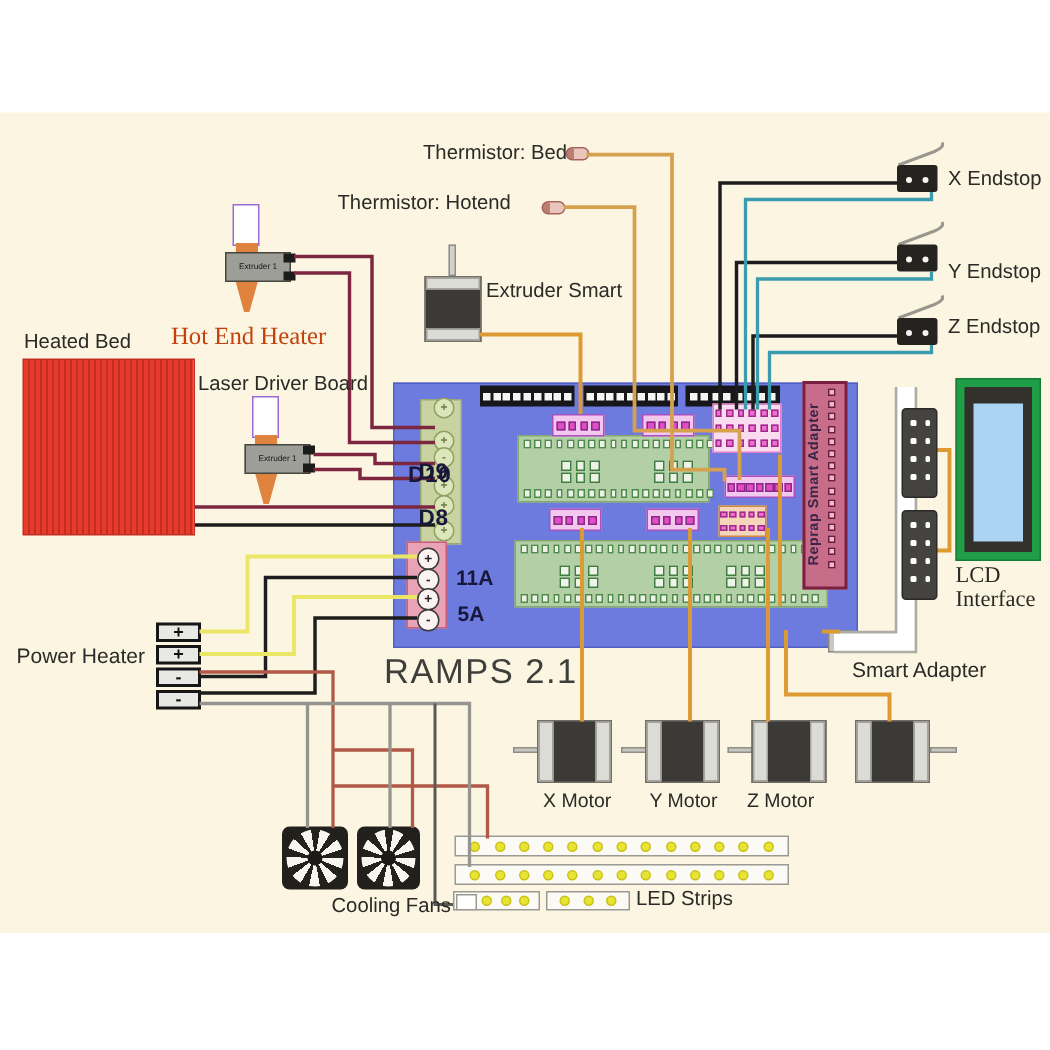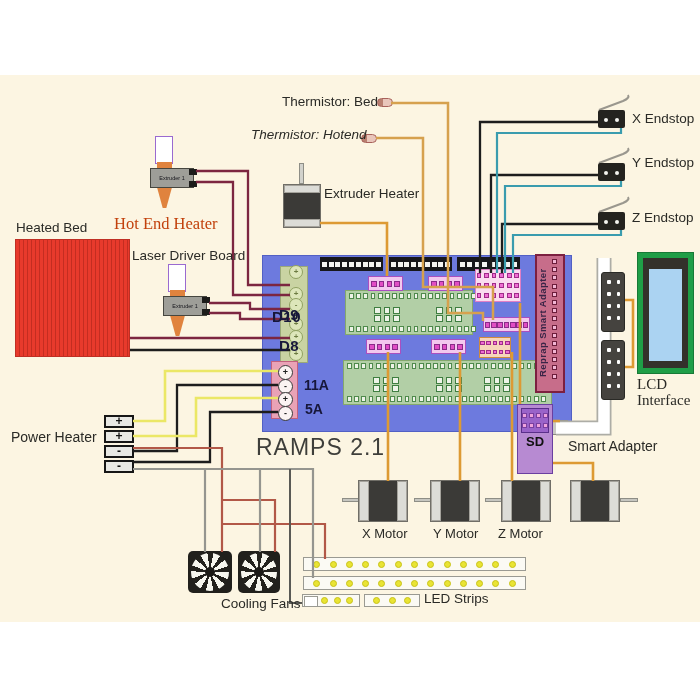--- a/index.html
+++ b/index.html
@@ -441,33 +441,20 @@
         <span></span>
         <span></span>
         <span></span>
         <span></span>
         <span></span>
       </div>
     <div class="strip-text">Reprap Smart Adapter</div>
   </div>
 
   <div class="abs plug"></div>
-  <div class="abs sd-block">
-    <div class="abs sd-hdr gridpins">
-        <span></span>
-        <span></span>
-        <span></span>
-        <span></span>
-        <span></span>
-        <span></span>
-        <span></span>
-        <span></span>
-      </div>
-    <div class="sd-lbl">SD</div>
-  </div>
   <div class="abs idc" style="left:601px;top:272px;">
     <div class="idc-dots">
         <span></span>
         <span></span>
         <span></span>
         <span></span>
         <span></span>
         <span></span>
         <span></span>
         <span></span>
@@ -612,24 +599,24 @@
 
     <g stroke="#95958f" stroke-width="2.2" fill="none">
       <path d="M133,469 H313 V578"></path>
       <path d="M205,469 V552"></path>
       <path d="M260,469 V552"></path>
     </g>
     <path d="M290,469 V603 H302" stroke="#5a5a55" stroke-width="2" fill="none"></path>
   </svg>
 
   <span class="lbl z4" style="left:282px;top:95px;">Thermistor: Bed</span>
-  <span class="lbl z4" style="left:251px;top:128px;font-style:italic;">Thermistor: Hotend</span>
-  <span class="lbl z4" style="left:324px;top:187px;">Extruder Heater</span>
+  <span class="lbl z4" style="left:225px;top:128px;">Thermistor: Hotend</span>
+  <span class="lbl z4" style="left:324px;top:187px;">Extruder Smart</span>
   <span class="lbl z4" style="left:632px;top:112px;">X Endstop</span>
-  <span class="lbl z4" style="left:632px;top:156px;">Y Endstop</span>
+  <span class="lbl z4" style="left:632px;top:174px;">Y Endstop</span>
   <span class="lbl z4" style="left:632px;top:211px;">Z Endstop</span>
   <span class="lbl z4" style="left:16px;top:221px;">Heated Bed</span>
   <span class="lbl lbl-serif z4" style="left:114px;top:215px;">Hot End Heater</span>
   <span class="lbl z4" style="left:132px;top:249px;">Laser Driver Board</span>
   <span class="lbl z4" style="left:11px;top:430px;font-size:14px;">Power Heater</span>
   <span class="lbl ramps-label z4" style="left:256px;top:435px;">RAMPS 2.1</span>
   <span class="lbl z4" style="left:568px;top:439px;font-size:14px;">Smart Adapter</span>
   <span class="lcd-lbl z4" style="left:637px;top:376px;"><span>LCD</span><br><span>Interface</span></span>
   <span class="lbl z4" style="left:362px;top:527px;font-size:13px;">X Motor</span>
   <span class="lbl z4" style="left:433px;top:527px;font-size:13px;">Y Motor</span>

